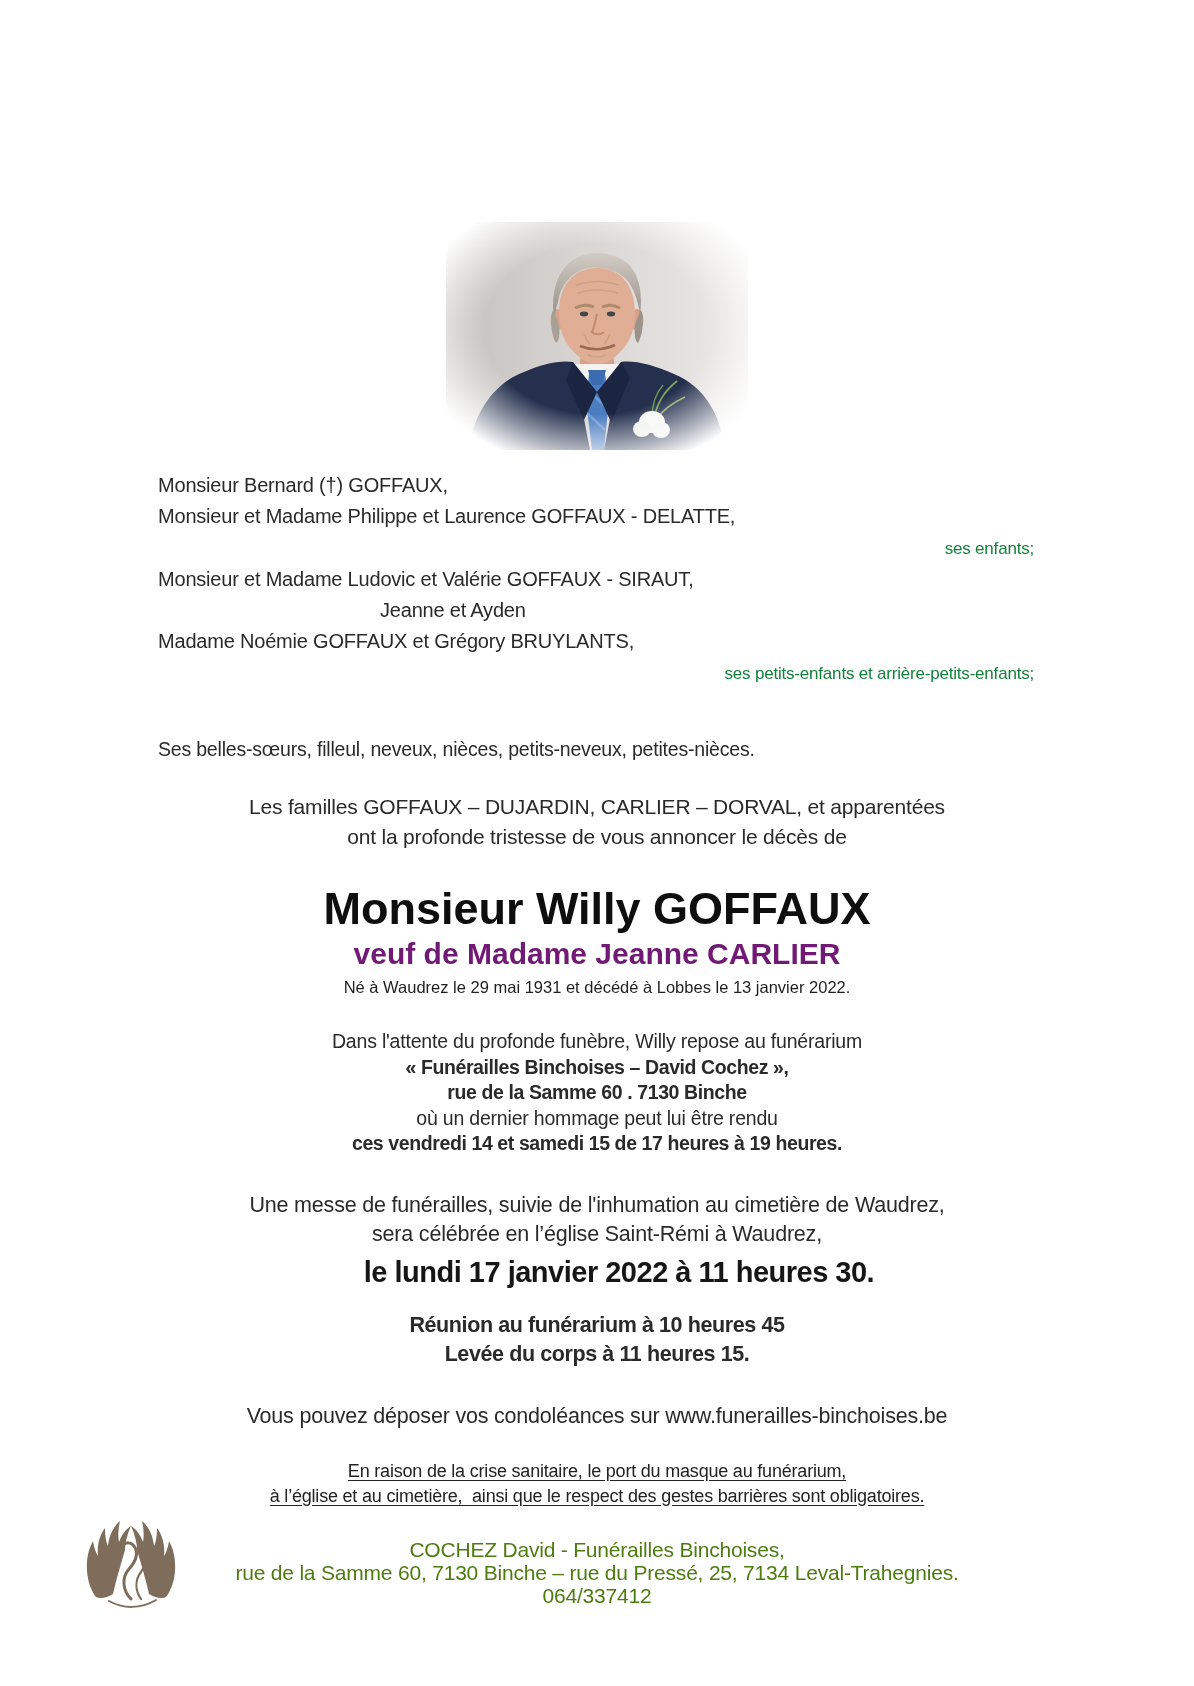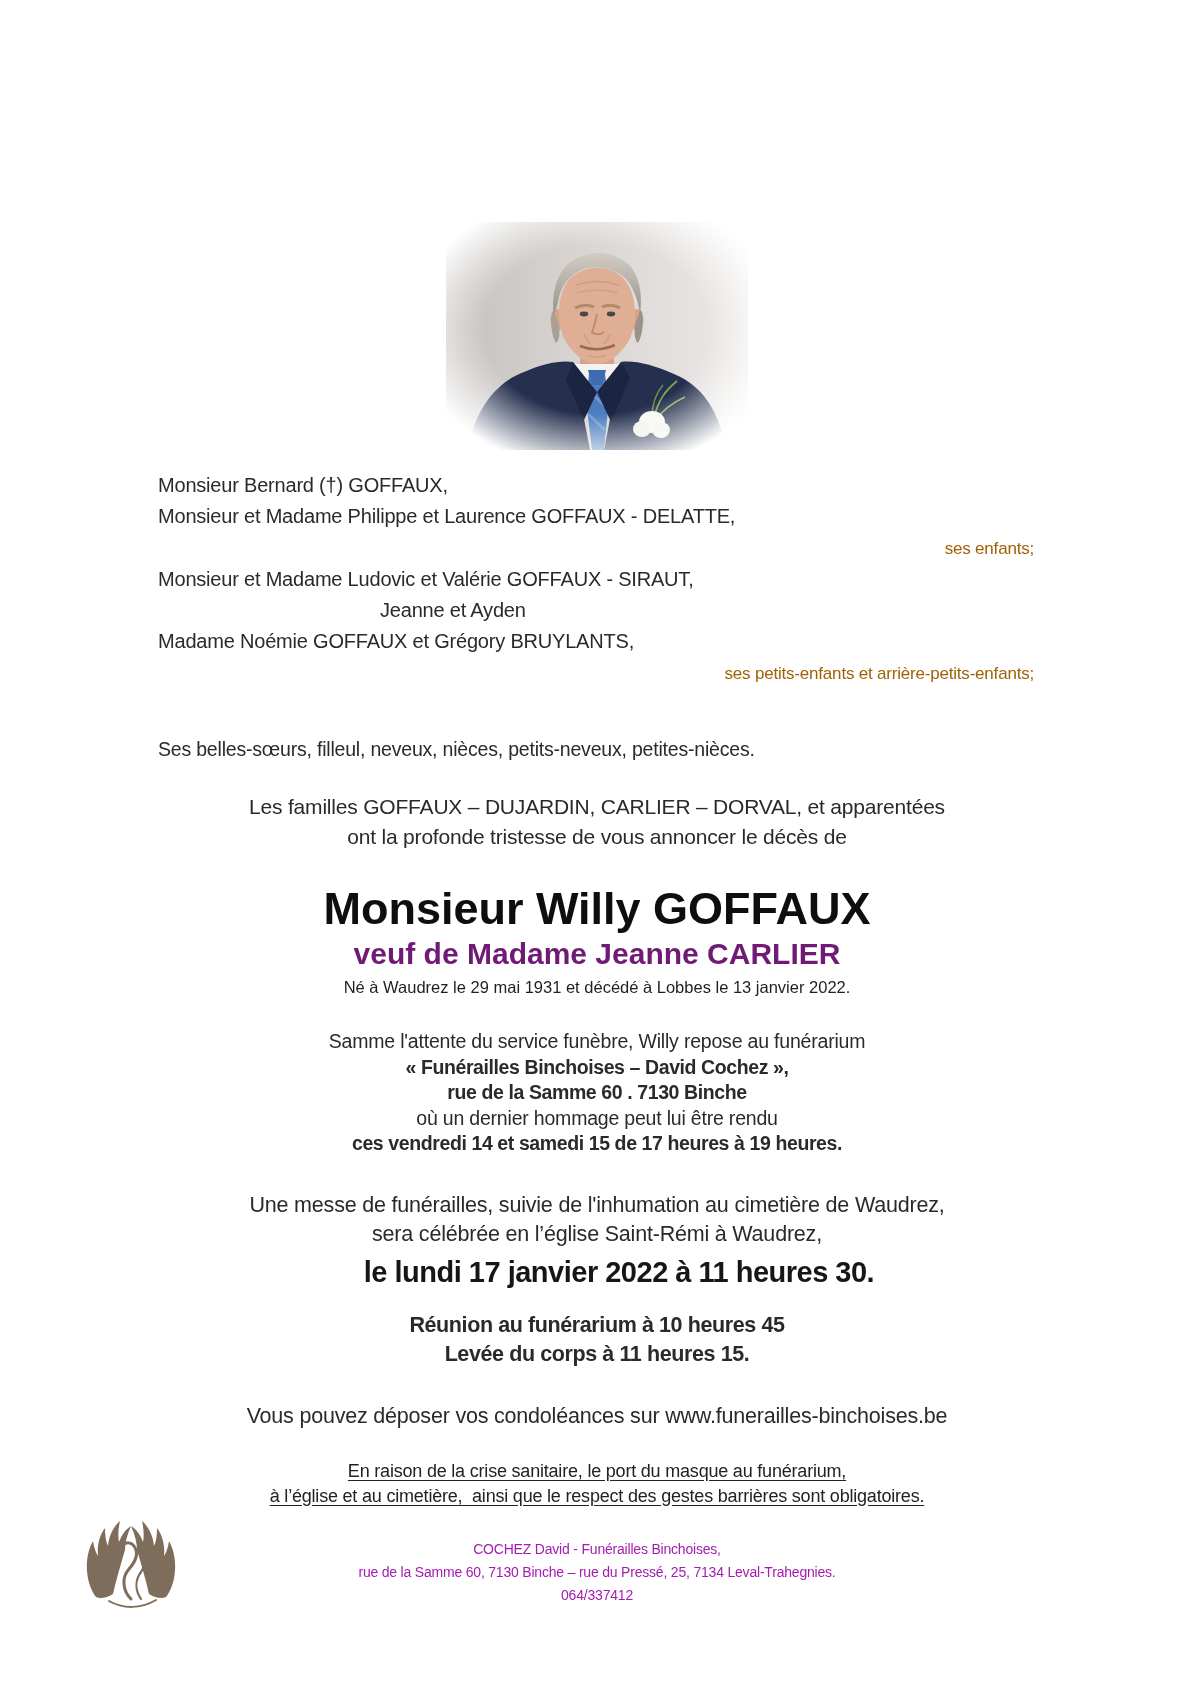--- a/index.html
+++ b/index.html
@@ -12,21 +12,21 @@
   .abs { position:absolute; }
   .center { left:0; right:0; text-align:center; }
 
   
   .photo-wrap { left:446px; top:222px; width:302px; height:228px; }
 
   
   .family { left:158px; top:470px; width:876px; }
   .fam-line { font-size:20px; line-height:31px; white-space:pre; }
   .fam-indent { padding-left:222px; }
-  .fam-sub { text-align:right; font-size:17px; line-height:22px; margin:6px 0 4px 0; color:#a16207; }
+  .fam-sub { text-align:right; font-size:17px; line-height:22px; margin:6px 0 4px 0; color:#15803d; }
 
   .relatives { left:158px; top:736px; font-size:19.5px; line-height:26px; }
 
   .announce { top:792px; font-size:21px; line-height:30px; }
 
   .deceased { top:884px; }
   .deceased-name { font-size:45px; line-height:50px; font-weight:700; color:#0e0e0e; letter-spacing:0; }
   .deceased-title { font-size:30px; line-height:40px; font-weight:700; color:#701a75; letter-spacing:0; }
   .deceased-dates { font-size:16.5px; line-height:26px; color:#1f1f1f; letter-spacing:0; }
 
@@ -35,21 +35,21 @@
 
   .service-intro { top:1191px; font-size:21.5px; line-height:29px; }
   .service-date { top:1250px; font-size:29px; line-height:44px; font-weight:700; letter-spacing:-0.5px; color:#161616;padding-left:44px; }
   .service-times { top:1311px; font-size:21.5px; line-height:29px; font-weight:700; letter-spacing:-0.4px; }
 
   .condolences { top:1403px; font-size:21.5px; line-height:27px; }
 
   .covid { top:1459px; font-size:18px; line-height:24.5px; color:#222222; }
   .covid div { text-decoration:underline; text-underline-offset:3px; white-space:pre-wrap; }
 
-  .footer { top:1538px; font-size:14px; line-height:23px; color:#a21caf; }
+  .footer { top:1538px; font-size:21px; line-height:23px; color:#4d7c0f; }
 
   .logo { left:78px; top:1496px; width:106px; height:118px; }
 </style>
 </head>
 <body>
 
 <div class="page">
 
   <div class="abs photo-wrap">
     <svg width="302" height="228" viewBox="0 0 302 228">
@@ -146,21 +146,21 @@
     <div>ont la profonde tristesse de vous annoncer le décès de</div>
   </div>
 
   <div class="abs center deceased">
     <div class="deceased-name">Monsieur Willy GOFFAUX</div>
     <div class="deceased-title">veuf de Madame Jeanne CARLIER</div>
     <div class="deceased-dates">Né à Waudrez le 29 mai 1931 et décédé à Lobbes le 13 janvier 2022.</div>
   </div>
 
   <div class="abs center repose">
-    <div>Samme l'attente du service funèbre, Willy repose au funérarium</div>
+    <div>Dans l'attente du profonde funèbre, Willy repose au funérarium</div>
     <div class="semibold">« Funérailles Binchoises – David Cochez »,</div>
     <div class="semibold">rue de la Samme 60 . 7130 Binche</div>
     <div>où un dernier hommage peut lui être rendu</div>
     <div class="semibold">ces vendredi 14 et samedi 15 de 17 heures à 19 heures.</div>
   </div>
 
   <div class="abs center service-intro">
     <div>Une messe de funérailles, suivie de l'inhumation au cimetière de Waudrez,</div>
     <div>sera célébrée en l’église Saint-Rémi à Waudrez,</div>
   </div>

